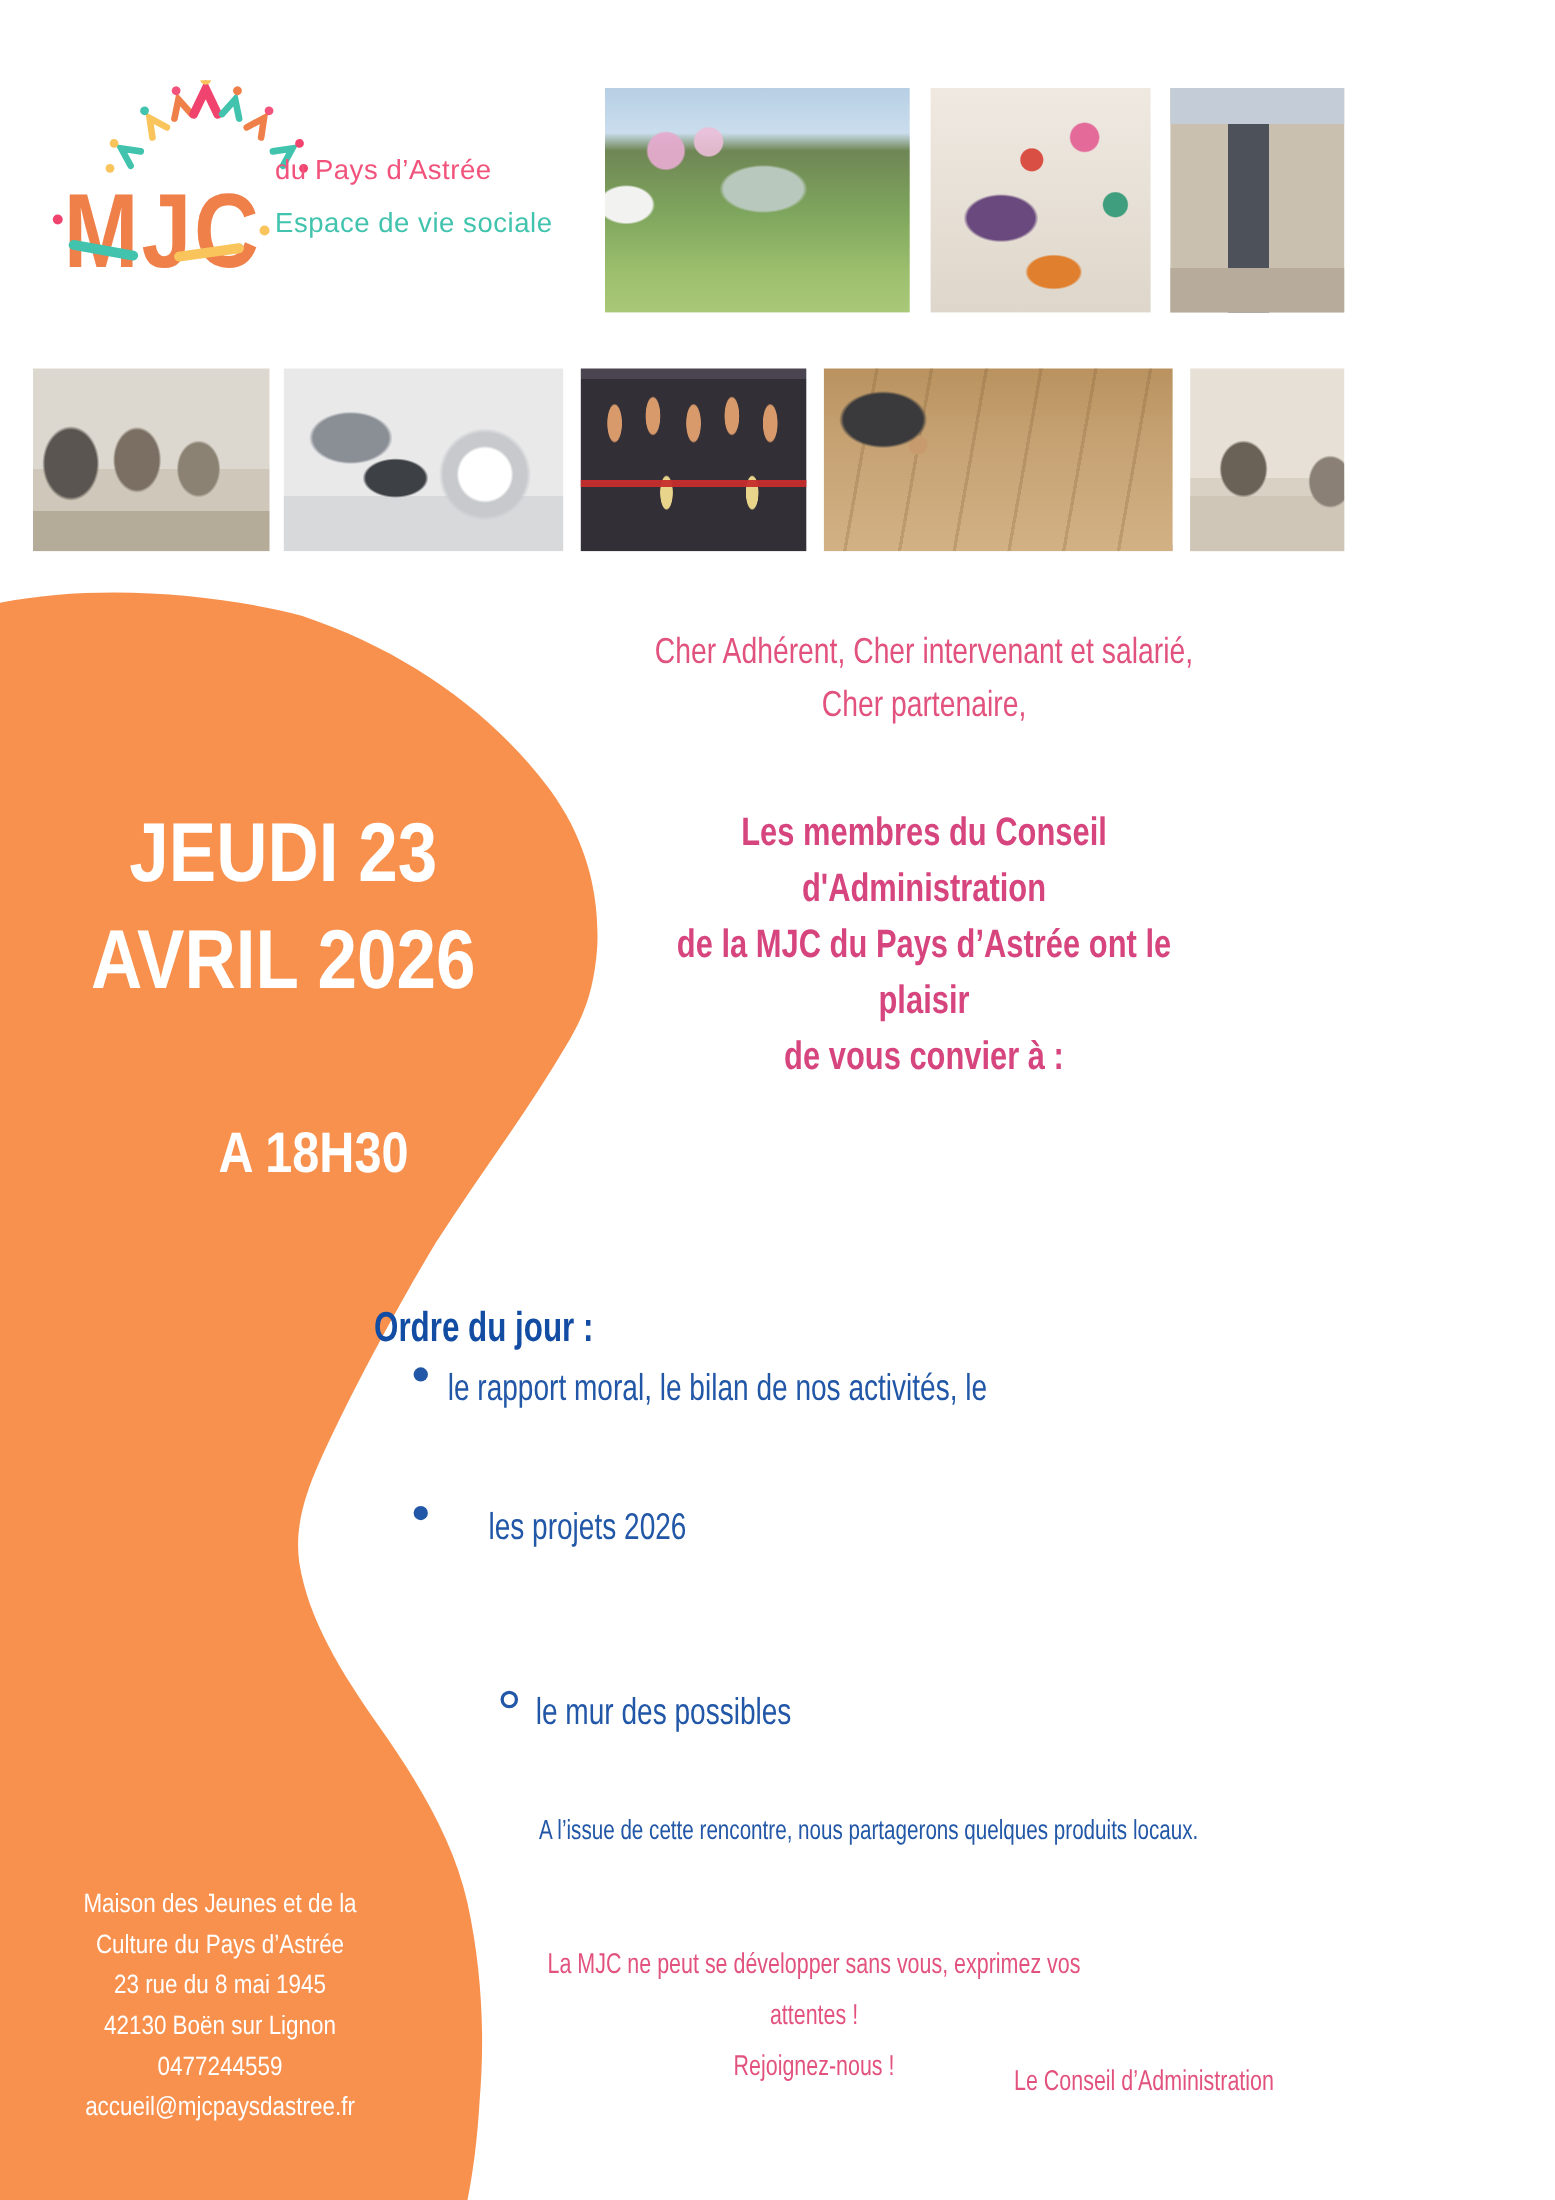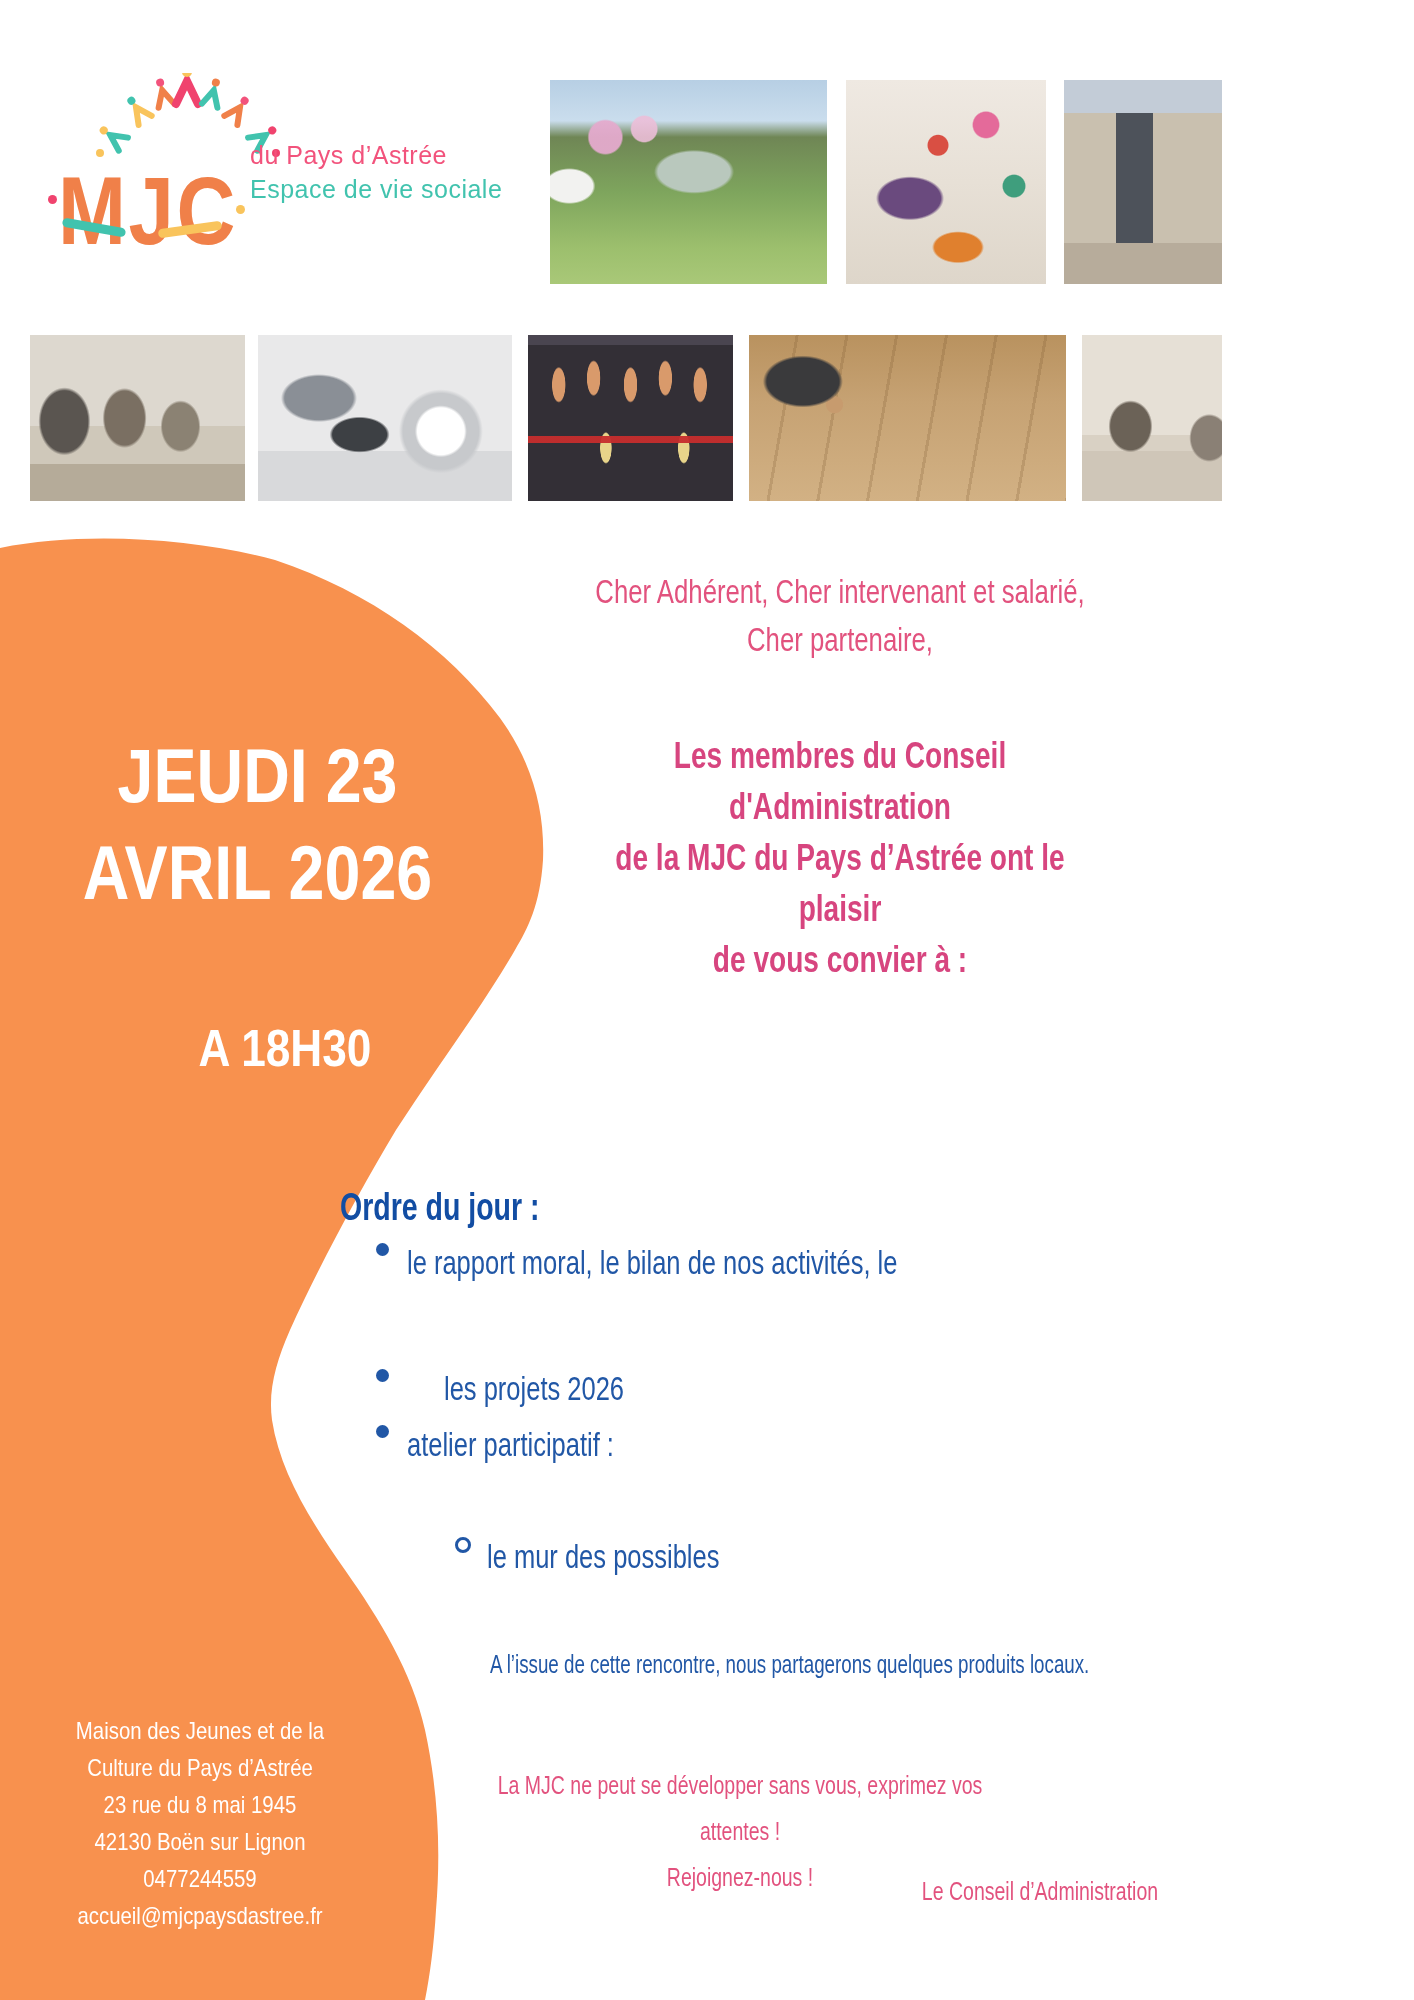--- a/index.html
+++ b/index.html
@@ -59,21 +59,21 @@
     radial-gradient(ellipse 20px 24px at 42% 62%, #8a8075 0 90%, transparent 100%),
     radial-gradient(ellipse 18px 22px at 60% 50%, #5d564e 0 90%, transparent 100%),
     linear-gradient(0deg, #cfc6b8 0 30%, transparent 30%),
     linear-gradient(90deg, transparent 0 70%, #c89f57 70%),
     linear-gradient(180deg,#e6e0d6 0 60%, #d9d1c4 60%);}
   
   .logo{position:absolute;left:40px;top:45px;width:480px;height:215px;z-index:3;}
   .logo-acronym{position:absolute;left:18px;top:118px;font-size:96px;font-weight:700;
     color:#F08049;letter-spacing:3px;line-height:1;transform:scaleX(.85);transform-origin:0 50%;}
   .logo-sub1{position:absolute;left:210px;top:96px;font-size:25px;color:#F2537C;letter-spacing:.5px;}
-  .logo-sub2{position:absolute;left:210px;top:130px;font-size:25px;color:#41C3AE;letter-spacing:.5px;}
+  .logo-sub2{position:absolute;left:210px;top:144px;font-size:25px;color:#41C3AE;letter-spacing:.5px;}
   .dash{position:absolute;height:9px;border-radius:5px;}
   .dash-teal{left:22px;top:178px;width:64px;background:#41C3AE;transform:rotate(10deg);}
   .dash-yellow{left:118px;top:180px;width:64px;background:#F9C45C;transform:rotate(-8deg);}
   .dot{position:absolute;border-radius:50%;}
   
   .t{position:absolute;z-index:3;}
   .center{text-align:center;}
   .greeting{left:520px;top:568px;width:640px;font-size:33px;line-height:48px;color:#E2527E;
     transform:scaleX(.78);transform-origin:50% 0;}
   .invitation{left:520px;top:730px;width:640px;font-size:36px;line-height:51px;font-weight:700;
@@ -194,24 +194,20 @@
   <div class="t agenda-heading">Ordre du jour :</div>
 
   <div class="agenda-row" style="left:376px;top:1243px;">
     <span class="a-dot"></span>
     <span class="a-txt">le rapport moral,  le bilan de nos activités, le</span>
   </div>
   <div class="agenda-row" style="left:376px;top:1369px;gap:37px;">
     <span class="a-dot"></span>
     <span class="a-txt">les projets 2026</span>
   </div>
-  <div class="agenda-row" style="left:376px;top:1425px;">
-    <span class="a-dot"></span>
-    <span class="a-txt">atelier participatif :</span>
-  </div>
   <div class="agenda-row" style="left:455px;top:1489px;margin-top:48px;">
     <span class="a-ring"></span>
     <span class="a-txt">le mur des possibles</span>
   </div>
 
   <div class="t note-sharing center">A l’issue de cette rencontre, nous partagerons quelques produits locaux.</div>
 
   <div class="t appeal center">
     <div>La MJC ne peut se développer sans vous,  exprimez vos attentes !</div>
     <div>Rejoignez-nous !</div>

